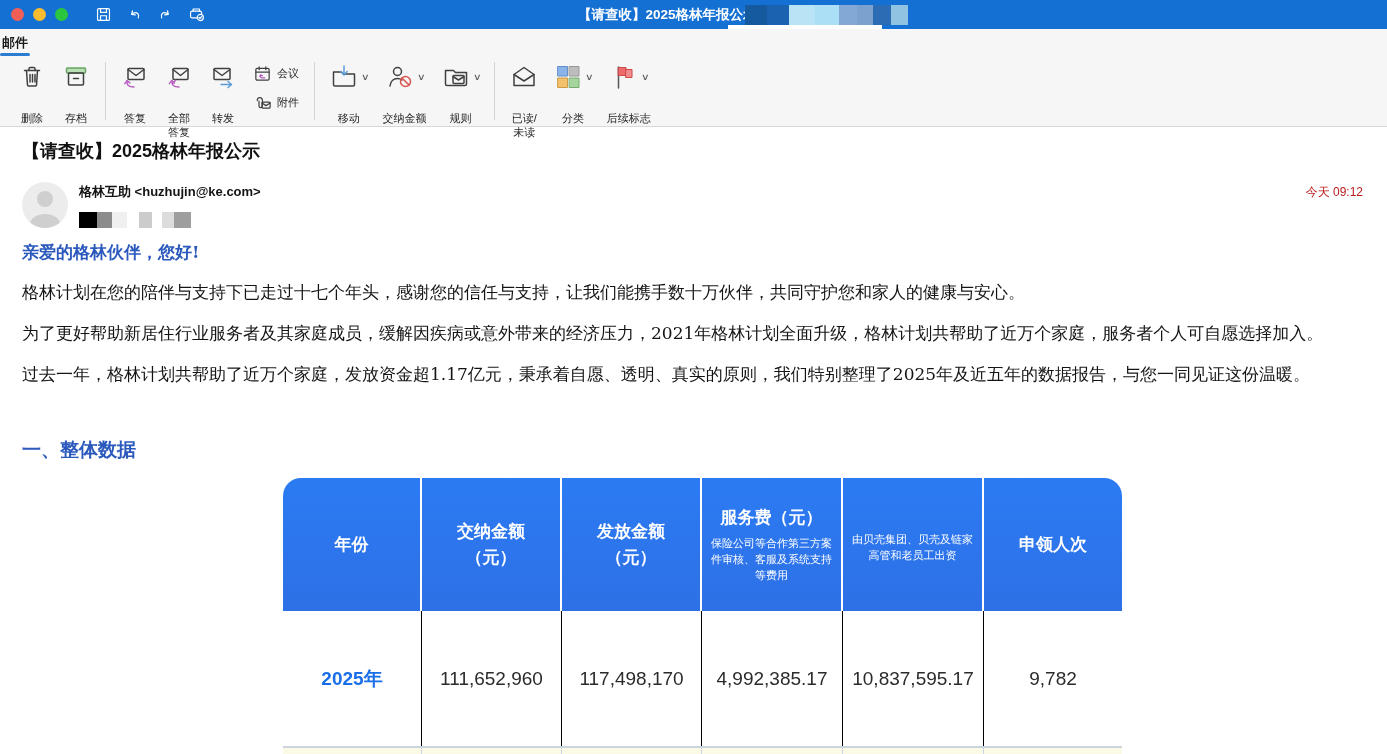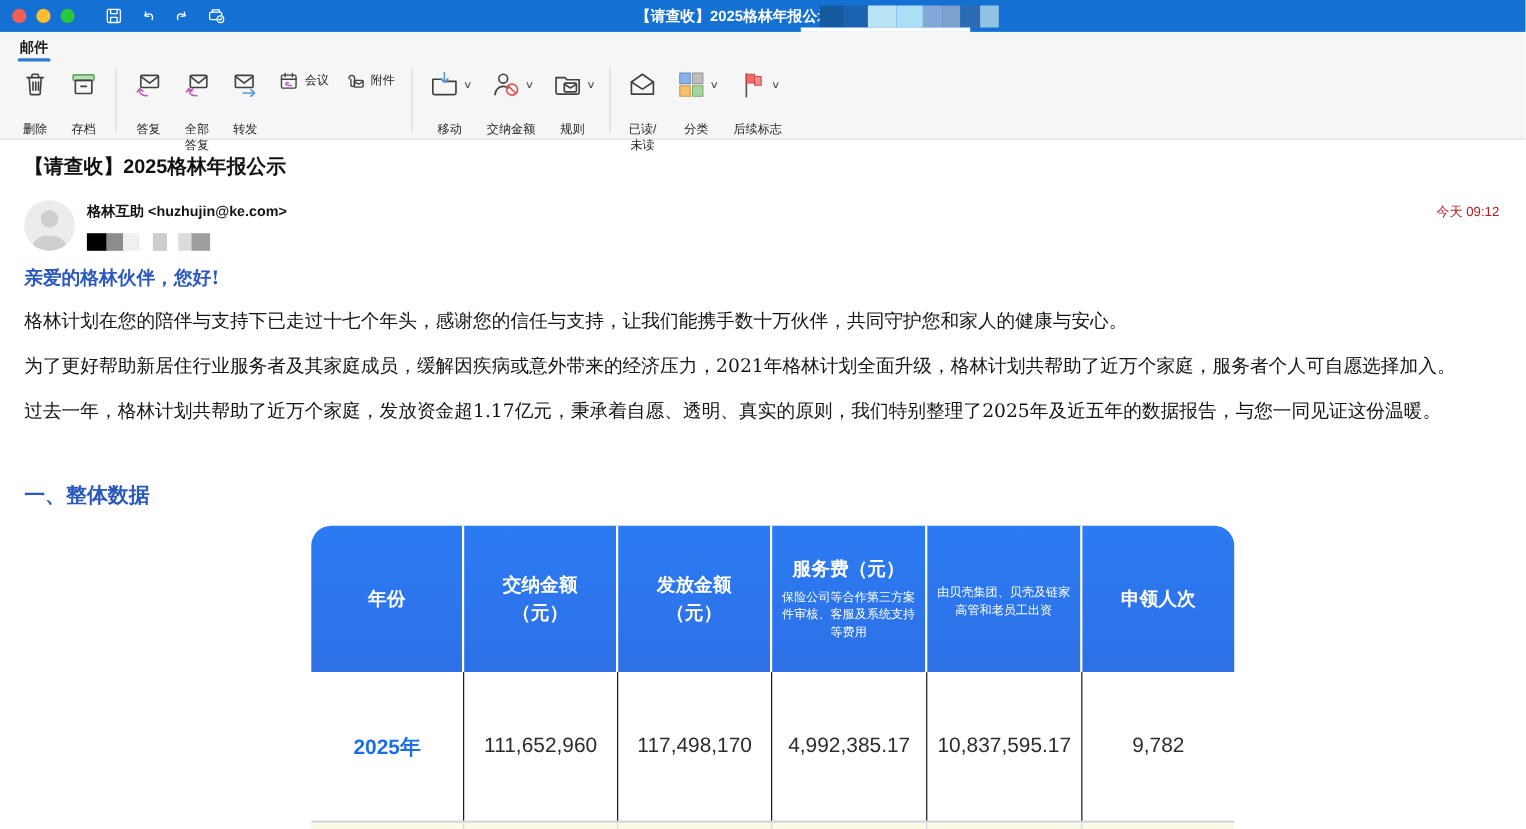--- a/index.html
+++ b/index.html
@@ -17,35 +17,35 @@
   .tb-btn svg { width:17px; height:17px; stroke:#fff; fill:none; stroke-width:1.4;
     stroke-linecap:round; stroke-linejoin:round; }
   .tb-title { position:absolute; left:0; right:0; top:0; height:29px; line-height:29px;
     text-align:center; color:#fff; font-weight:700; font-size:13.5px; pointer-events:none; }
   .redact-blocks { position:absolute; left:745px; top:5px; height:20px; display:flex; }
   .redact-blocks span { height:100%; display:block; }
   .redact-strip { position:absolute; left:728px; top:25px; width:154px; height:4px; background:#fff; }
 
   
   .ribbon { background:#f6f6f6; border-bottom:1px solid #d8d8d8; height:98px; }
-  .tabrow { height:27px; display:flex; align-items:flex-end; padding-left:16px; }
+  .tabrow { height:27px; display:flex; align-items:flex-end; padding-left:0; }
   .tab { font-size:13px; font-weight:700; color:#1b1b1b; padding:2px 2px 4px; position:relative; }
   .tab::after { content:""; position:absolute; left:0; right:0; bottom:0; height:3px;
     background:#2b7cd3; border-radius:2px; }
   .toolbar { display:flex; align-items:flex-start; padding:3px 6px 0 10px; height:70px; }
   .rbtn { display:flex; flex-direction:column; align-items:center; padding:2px 7px;
     border-radius:4px; cursor:default; }
   .iconrow { display:flex; align-items:center; height:32px; }
   .rbtn svg { width:30px; height:30px; }
   .ric { stroke:#404040; fill:none; stroke-width:1.5; stroke-linecap:round; stroke-linejoin:round; }
   .rlabel { font-size:11px; color:#262626; text-align:center; line-height:1.25;
     margin-top:19px; white-space:pre-line; }
   .chev { font-size:9px; color:#555; margin-left:3px; transform:scaleX(1.3); }
   .divider { width:1px; background:#d4d4d4; align-self:stretch; margin:3px 7px 6px; }
-  .stack { display:flex; justify-content:flex-start; gap:6px; padding:3px 4px; }
+  .stack { display:flex; flex-direction:column; justify-content:flex-start; gap:6px; padding:3px 4px; }
   .smallbtn { display:flex; align-items:center; gap:5px; padding:2px 4px; border-radius:3px; }
   .smallbtn svg { width:19px; height:19px; }
   .smallbtn .rlabel { margin-top:0; }
 
   
   .mailview { background:#fff; padding:11px 24px 0 22px; }
   .subject { font-size:18px; font-weight:700; color:#111; line-height:26px; }
   .senderrow { position:relative; display:flex; margin-top:18px; }
   .avatar { width:46px; height:46px; border-radius:50%; background:#ececec;
     position:relative; overflow:hidden; flex:none; }

